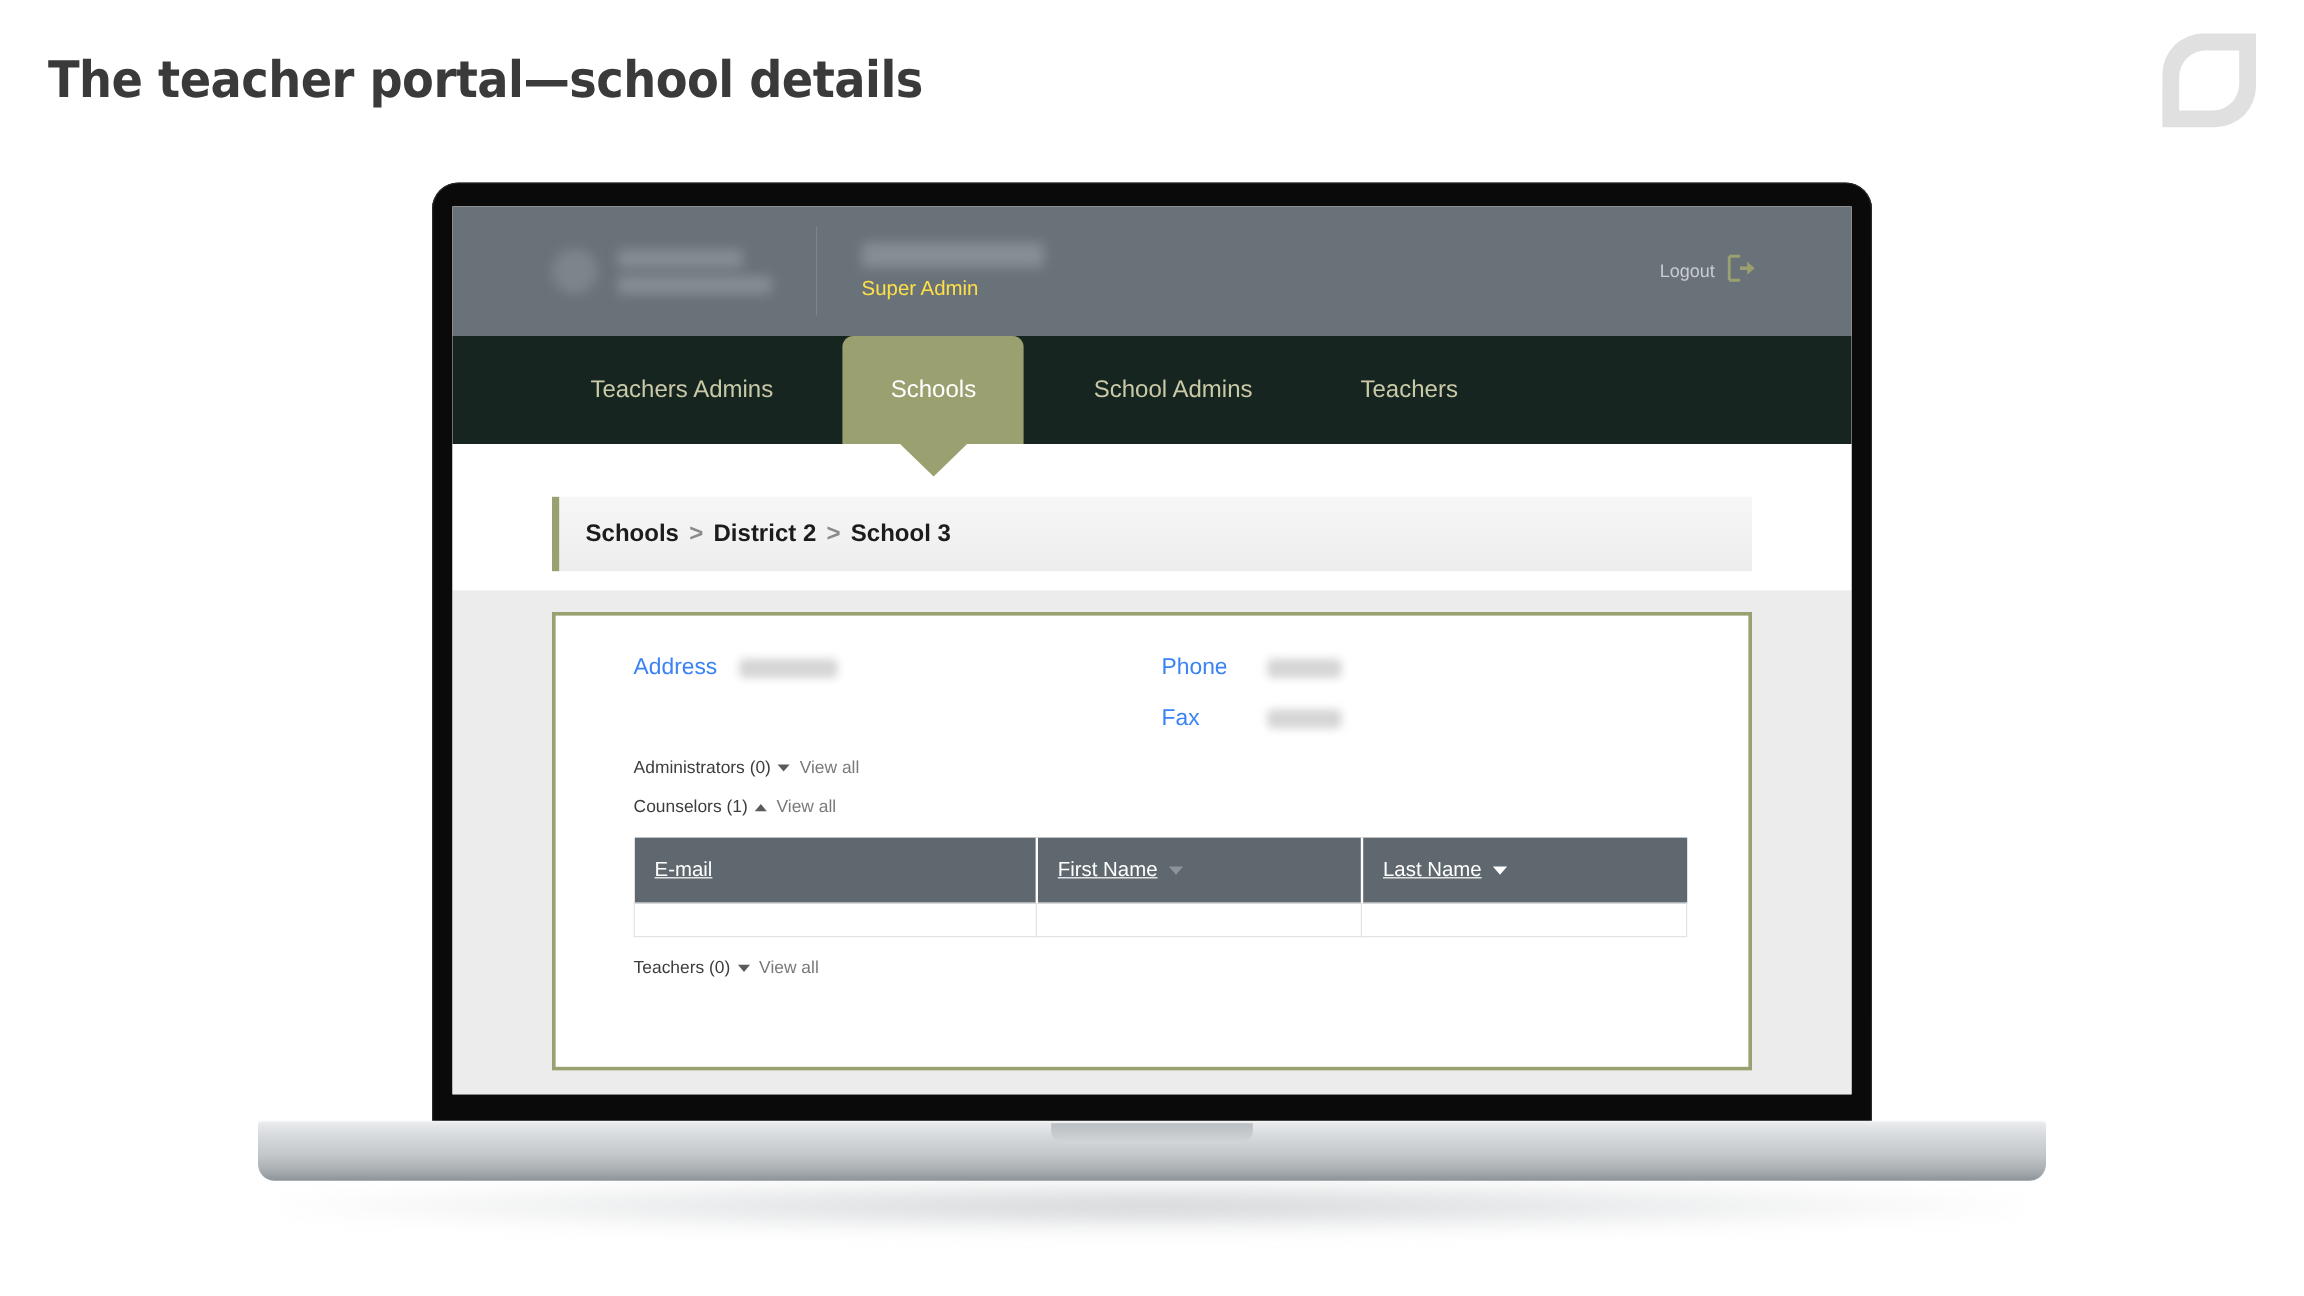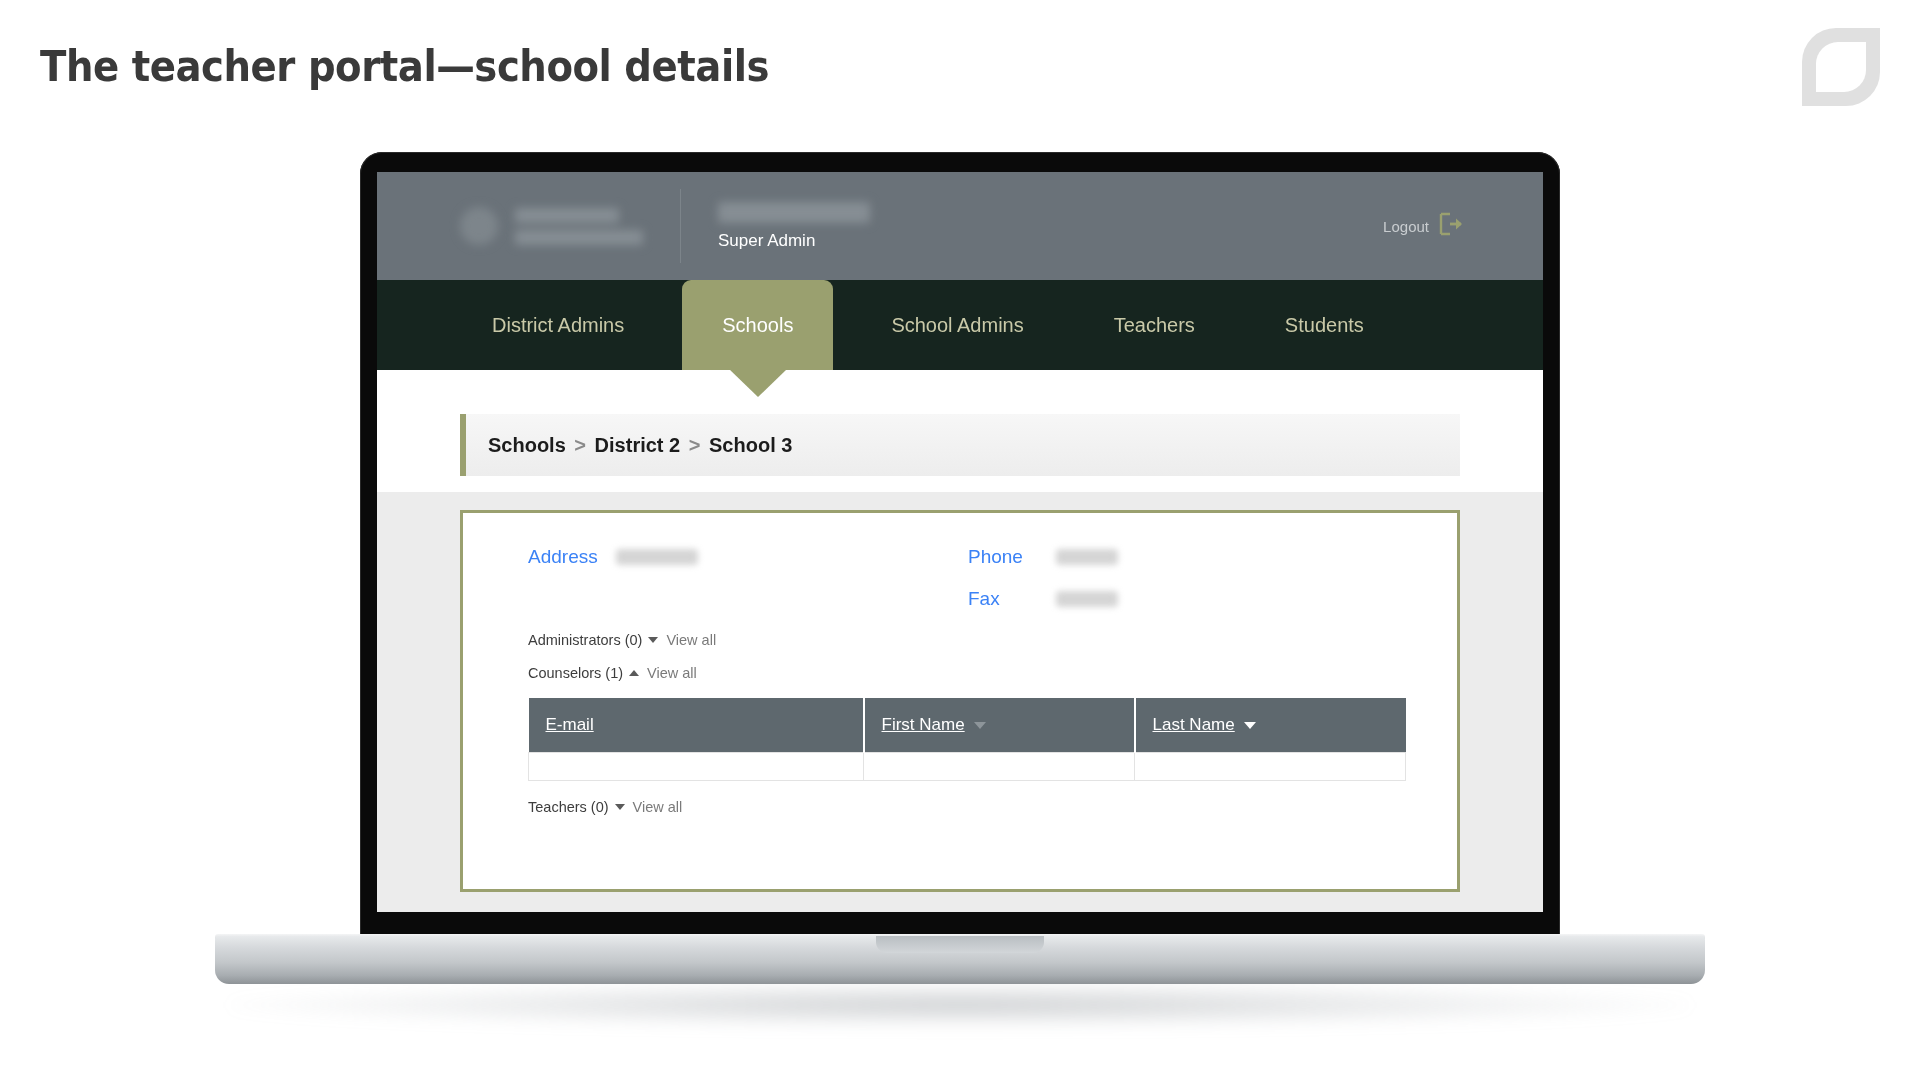--- a/index.html
+++ b/index.html
@@ -161,21 +161,21 @@
   .hdr-user-name {
     height: 21px;
     width: 152px;
     background: #868e94;
     border-radius: 3px;
     filter: blur(5px);
     margin-bottom: 4px;
   }
   .hdr-user-role {
     font-size: 17px;
-    color: #ffffff;
+    color: #fde047;
   }
 
   .hdr-logout {
     position: absolute;
     right: 78px;
     top: 50%;
     transform: translateY(-50%);
     display: flex;
     align-items: center;
     gap: 10px;
@@ -397,33 +397,30 @@
               <path d="M2 2 L11 2 M2 2 L2 22 M2 22 L11 22" stroke="#9aa06f" stroke-width="2.4" fill="none"></path>
               <path d="M11 12 L22 12" stroke="#9aa06f" stroke-width="2.8"></path>
               <path d="M17 6.5 L23 12 L17 17.5 Z" fill="#9aa06f"></path>
             </svg>
           </span>
         </div>
       </div>
 
       <div class="app-nav">
         <div class="nav-tab">
-          <span>District Admins</span>
+          <span>Teachers Admins</span>
         </div>
         <div class="nav-tab active">
           <span>Schools</span>
         </div>
         <div class="nav-tab">
           <span>School Admins</span>
         </div>
         <div class="nav-tab">
           <span>Teachers</span>
-        </div>
-        <div class="nav-tab">
-          <span>Students</span>
         </div>
       </div>
 
       <div class="nav-gap"></div>
 
       <div class="crumb-wrap">
         <div class="crumb-bar">
           <div class="crumb-text">
             <span>Schools</span>
             <span class="crumb-sep">&gt;</span>

